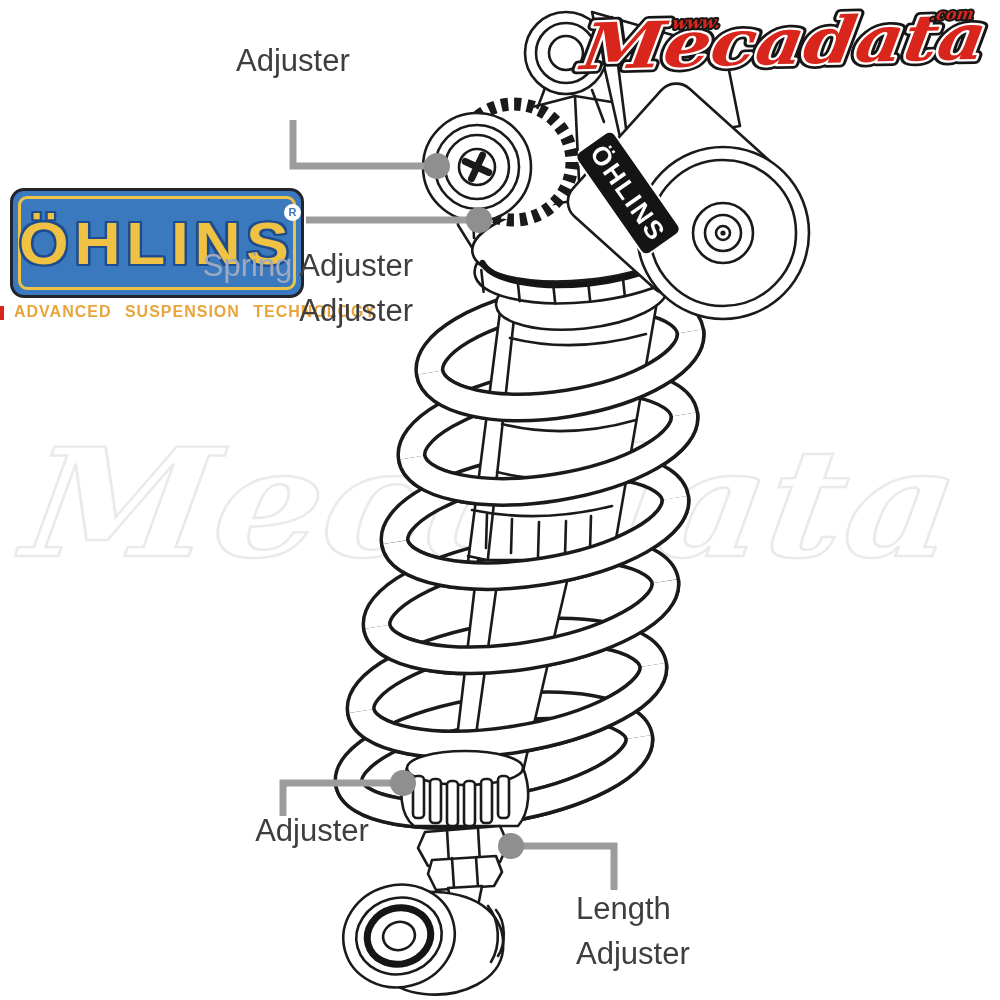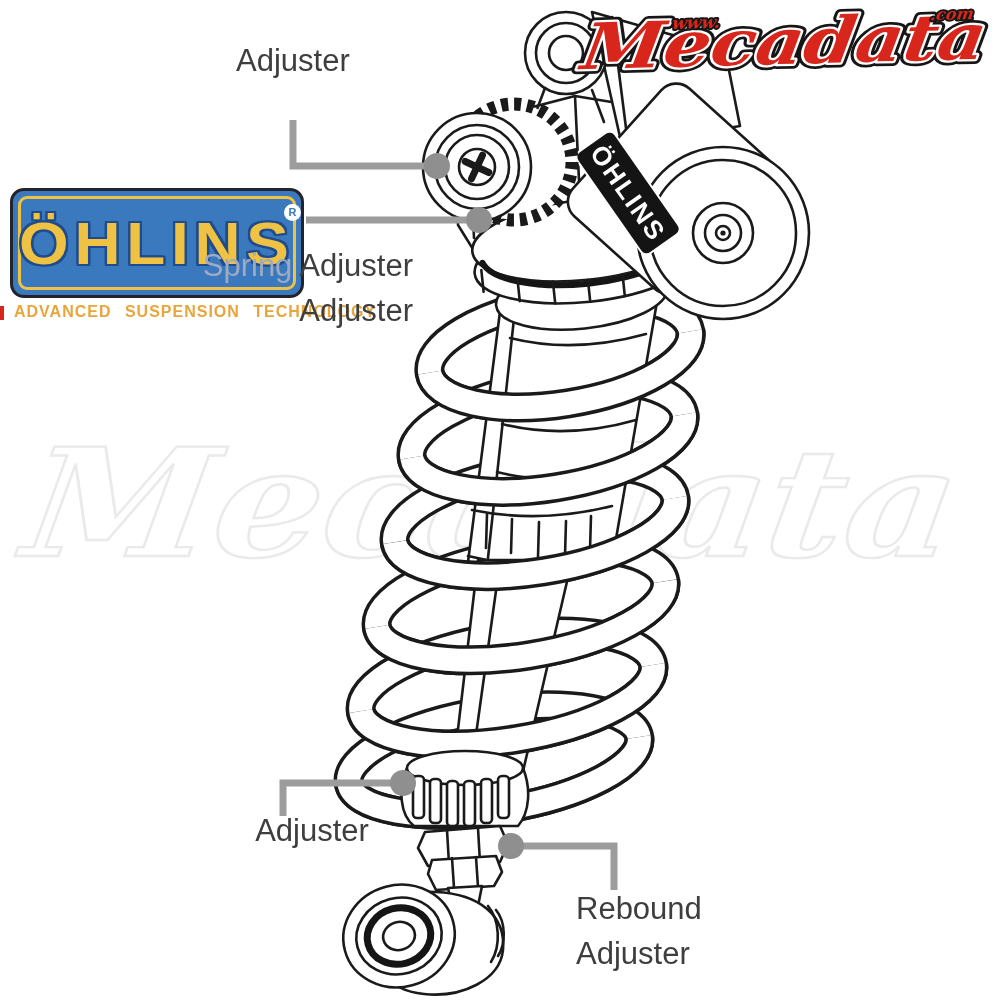--- a/index.html
+++ b/index.html
@@ -259,17 +259,17 @@
       <span>Adjuster</span>
     </div>
     <div>Adjuster</div>
   </div>
 
   <div class="lbl" style="left:230px;top:808px;width:164px;text-align:center;">
     <div>Adjuster</div>
   </div>
 
   <div class="lbl" style="left:576px;top:886px;">
-    <div>Rebound</div>
+    <div>Length</div>
     <div>Adjuster</div>
   </div>
 
 </div>
 
 </body></html>

